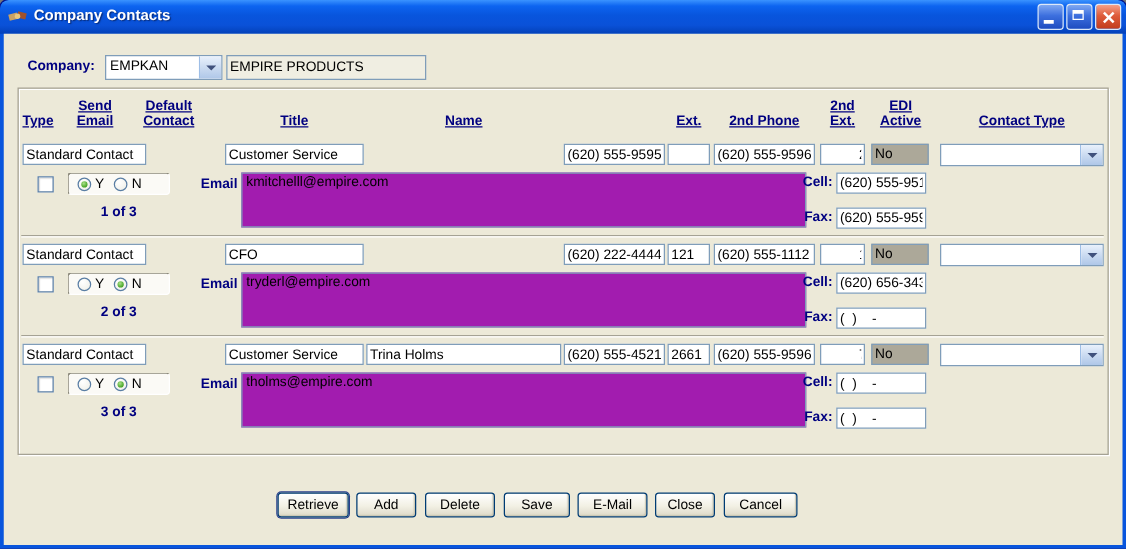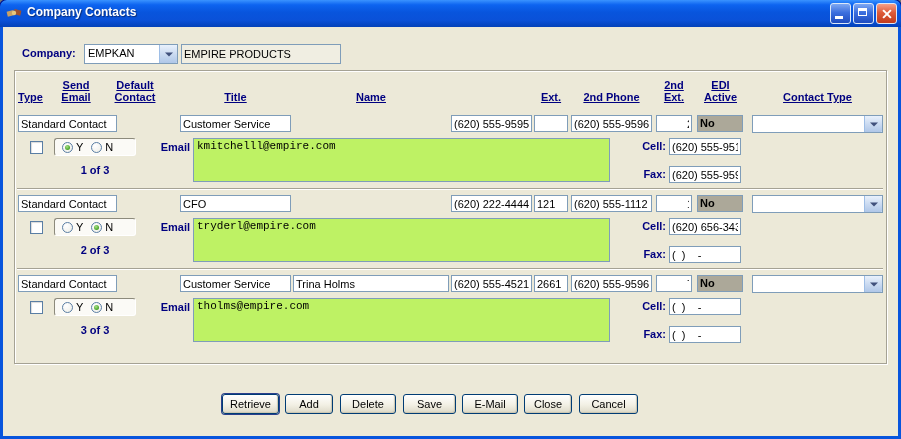--- a/index.html
+++ b/index.html
@@ -25,21 +25,21 @@
   .body{position:absolute;top:27px;left:3px;right:3px;bottom:3px;background:#ECE9D8;}
 
   .lbl{position:absolute;color:#000080;font-weight:bold;font-size:11px;}
   .hdr{position:absolute;color:#000080;font-weight:bold;font-size:11px;line-height:12px;
     text-decoration:underline;text-align:center;white-space:pre-line;}
 
   .field{position:absolute;height:17px;border:1px solid #7F9DB9;background:#fff;
     font-family:"Liberation Sans",sans-serif;font-size:11px;padding:0 2px;box-sizing:border-box;
     color:#000;outline:none;}
   div.field{line-height:15px;}
-  .readonly{background:#ACA899;font-weight:bold;}
+  .readonly{background:#ACA899;}
 
   .combo{position:absolute;height:18px;border:1px solid #7F9DB9;background:#fff;box-sizing:border-box;}
   .combo-text{position:absolute;left:3px;top:2px;font-size:11px;}
   .combo-arrow{position:absolute;right:0;top:0;bottom:0;width:17px;
     background:linear-gradient(to bottom,#E9F1FC 0%,#CBDBF1 50%,#AFC7E8 100%);
     border-left:1px solid #9EBEE6;border-radius:0 1px 1px 0;}
   .combo-arrow::after{content:"";position:absolute;left:50%;top:50%;transform:translate(-50%,-40%);
     border-left:4px solid transparent;border-right:4px solid transparent;border-top:4px solid #40517C;}
 
   .groupbox{position:absolute;left:14px;top:70px;width:871px;height:292px;
@@ -60,22 +60,22 @@
     background:#fff;box-sizing:border-box;box-shadow:inset 1px 1px 1px rgba(0,0,0,.15);}
   .radio-panel{position:absolute;left:54px;top:23px;width:82px;height:18px;background:#FBFAF6;
     border:1px solid;border-color:#8C8A7C #FFF #FFF #8C8A7C;border-radius:3px;box-sizing:border-box;
     display:flex;align-items:center;padding-left:7px;}
   .radio{display:inline-block;position:relative;width:11px;height:11px;border-radius:50%;
     border:1px solid #5A7EA4;background:radial-gradient(circle at 35% 30%,#FFFFFF,#EDEDE6);box-sizing:border-box;}
   .radio.checked::after{content:"";position:absolute;left:2px;top:2px;width:5px;height:5px;border-radius:50%;
     background:radial-gradient(circle at 40% 35%,#A9E089,#3FA01E 75%);}
   .radio-label{margin:0 8px 0 3px;font-size:11px;color:#000;}
   .lbl-email{left:148px;top:26px;width:42px;text-align:right;}
-  .email-box{position:absolute;left:193px;top:23px;width:417px;height:44px;border:1px solid #7F9DB9;
-    background:#bef264;padding:1px 3px;box-sizing:border-box;font-size:11px;line-height:13px;overflow:hidden;font-family:Liberation Mono, monospace;}
+  .email-box{position:absolute;left:193px;top:23px;width:452px;height:44px;border:1px solid #7F9DB9;
+    background:#a21caf;padding:1px 3px;box-sizing:border-box;font-size:11px;line-height:13px;overflow:hidden;}
   .lbl-cell{left:638px;top:25px;width:28px;text-align:right;}
   .f-cell{left:669px;top:23px;width:72px;}
   .lbl-fax{left:638px;top:53px;width:28px;text-align:right;}
   .f-fax{left:669px;top:51px;width:72px;}
   .pos-label{left:54px;top:49px;width:82px;text-align:center;}
 
   .btn{position:absolute;top:394px;height:20px;box-sizing:border-box;text-align:center;
     font-family:"Liberation Sans",sans-serif;font-size:11px;line-height:17px;color:#000;
     border:1px solid #003C74;border-radius:3px;cursor:default;
     background:linear-gradient(to bottom,#FFFFFF 0%,#F2F0E4 55%,#DDD9C8 100%);

